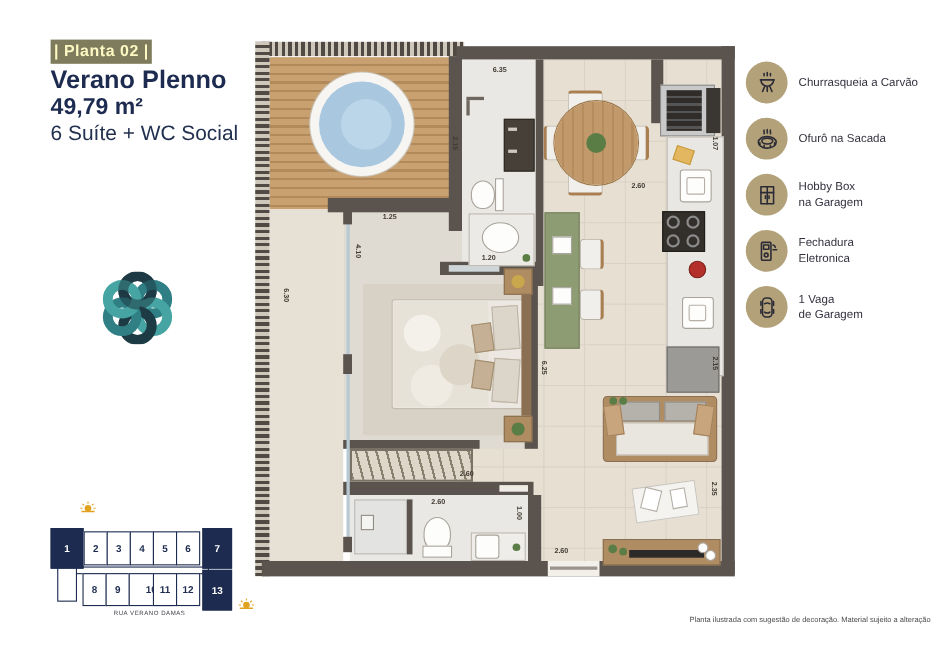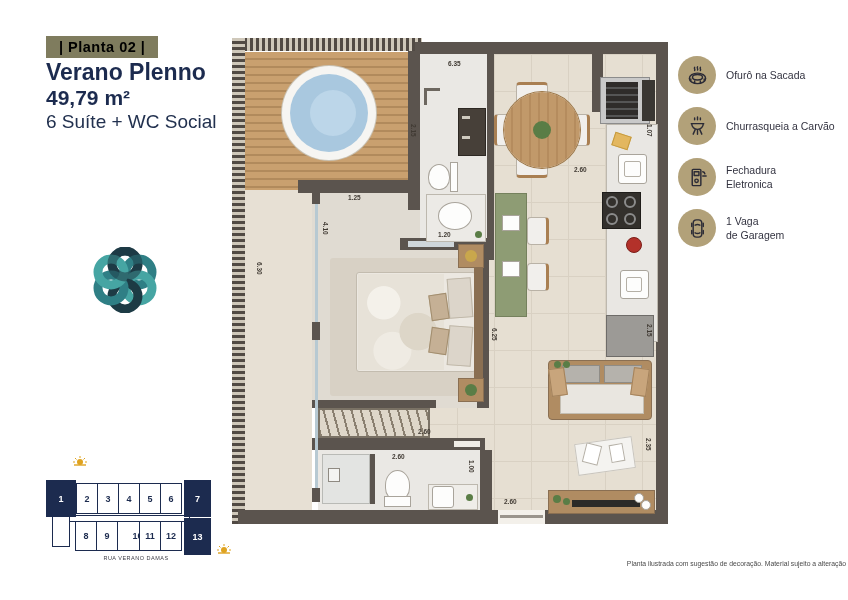--- a/index.html
+++ b/index.html
@@ -2,22 +2,22 @@
 <html style="--navy: #1c2b4f; --olive: #7f7c5e; --tan: #b2a179; --teal: #2f7f85; --gold: #dfa320;"><head>
 <meta charset="utf-8">
 <style>
   html,body{margin:0;padding:0;background:#fff;}
   body{width:848px;height:600px;position:relative;overflow:hidden;
        font-family:"Liberation Sans", sans-serif;-webkit-font-smoothing:antialiased;}
   [data-name]{box-sizing:border-box;}
   .abs{position:absolute;}
 
   
-  .badge{left:46px;top:36px;background:var(--olive,#7f7c5e);color:#000000;
-         font-size:14.5px;font-weight:bold;padding:3px 13px;letter-spacing:.5px;}
+  .badge{left:46px;top:36px;background:var(--olive,#7f7c5e);color:#fef9c3;
+         font-size:14.5px;font-weight:bold;padding:3px 3px;letter-spacing:.5px;}
   .title{left:46px;top:59px;font-size:23px;font-weight:bold;color:var(--navy,#1c2b4f);}
   .area{left:46px;top:86px;font-size:21px;font-weight:bold;color:var(--navy,#1c2b4f);}
   .subtitle{left:46px;top:111px;font-size:19px;color:#22314f;}
 
   
   .logo{left:92px;top:247px;width:66px;height:66px;}
 
   
   .amenities{left:678px;top:56px;width:165px;}
   .amen-row{display:flex;align-items:center;margin-bottom:13px;min-height:38px;}
@@ -217,40 +217,52 @@
   <span class="dim v" style="left:414px;top:292px;" data-name="dim-label">2.15</span>
   <span class="dim" style="left:186px;top:396px;" data-name="dim-label">2.60</span>
   <span class="dim" style="left:160px;top:421px;" data-name="dim-label">2.60</span>
   <span class="dim v" style="left:236px;top:428px;" data-name="dim-label">1.00</span>
   <span class="dim" style="left:272px;top:466px;" data-name="dim-label">2.60</span>
   <span class="dim v" style="left:413px;top:406px;" data-name="dim-label">2.35</span>
 </div>
 
 <div class="abs amenities" data-name="amenities-list">
   <div class="amen-row" data-name="amenity-row">
+    <span class="amen-ic" data-name="charcoal-grill-icon">
+      <svg viewBox="0 0 24 24">
+          <path d="M9 3v2M12 2v3M15 3v2"></path>
+          <path d="M5.5 9h13"></path>
+          <path d="M6 9a6 6 0 0 0 12 0"></path>
+          <path d="M9.5 15.5 7.5 20M14.5 15.5l2 4.5M12 15.8V20"></path>
+        </svg>
+    </span>
+    <span class="amen-lb" data-name="amenity-label">Churrasqueia a Carvão</span>
+  </div>
+  <div class="amen-row" data-name="amenity-row">
     <span class="amen-ic" data-name="hot-tub-icon">
       <svg viewBox="0 0 24 24">
           <path d="M9 3.5c-1 1.3 1 2 0 3.3M12 3c-1 1.3 1 2 0 3.3M15 3.5c-1 1.3 1 2 0 3.3"></path>
           <ellipse cx="12" cy="15" rx="8.5" ry="5.5"></ellipse>
           <ellipse cx="12" cy="13.8" rx="5.2" ry="2.8"></ellipse>
           <path d="M5 17.5v-2M9 19.8v-2M15 19.8v-2M19 17.5v-2"></path>
         </svg>
     </span>
     <span class="amen-lb" data-name="amenity-label">Ofurô na Sacada</span>
   </div>
   <div class="amen-row" data-name="amenity-row">
-    <span class="amen-ic" data-name="charcoal-grill-icon">
-      <svg viewBox="0 0 24 24">
-          <path d="M9 3v2M12 2v3M15 3v2"></path>
-          <path d="M5.5 9h13"></path>
-          <path d="M6 9a6 6 0 0 0 12 0"></path>
-          <path d="M9.5 15.5 7.5 20M14.5 15.5l2 4.5M12 15.8V20"></path>
-        </svg>
-    </span>
-    <span class="amen-lb" data-name="amenity-label">Churrasqueia a Carvão</span>
+    <span class="amen-ic" data-name="hobby-box-icon">
+      <svg viewBox="0 0 24 24">
+          <rect x="6" y="4" width="12" height="16"></rect>
+          <path d="M12 4v16"></path>
+          <path d="M6 9.5h12"></path>
+          <path d="M10.3 12.5v2.5M13.7 12.5v2.5"></path>
+        </svg>
+    </span>
+    <span class="amen-lb" data-name="amenity-label">Hobby Box
+na Garagem</span>
   </div>
   <div class="amen-row" data-name="amenity-row">
     <span class="amen-ic" data-name="electronic-lock-icon">
       <svg viewBox="0 0 24 24">
           <rect x="6.5" y="3.5" width="9" height="17" rx="1"></rect>
           <rect x="8.5" y="6" width="5" height="4"></rect>
           <circle cx="11" cy="15.5" r="1.8"></circle>
           <path d="M17.5 10.5h3.5"></path>
           <path d="M17.5 6c1.2.2 2 1 2.2 2.2"></path>
         </svg>

